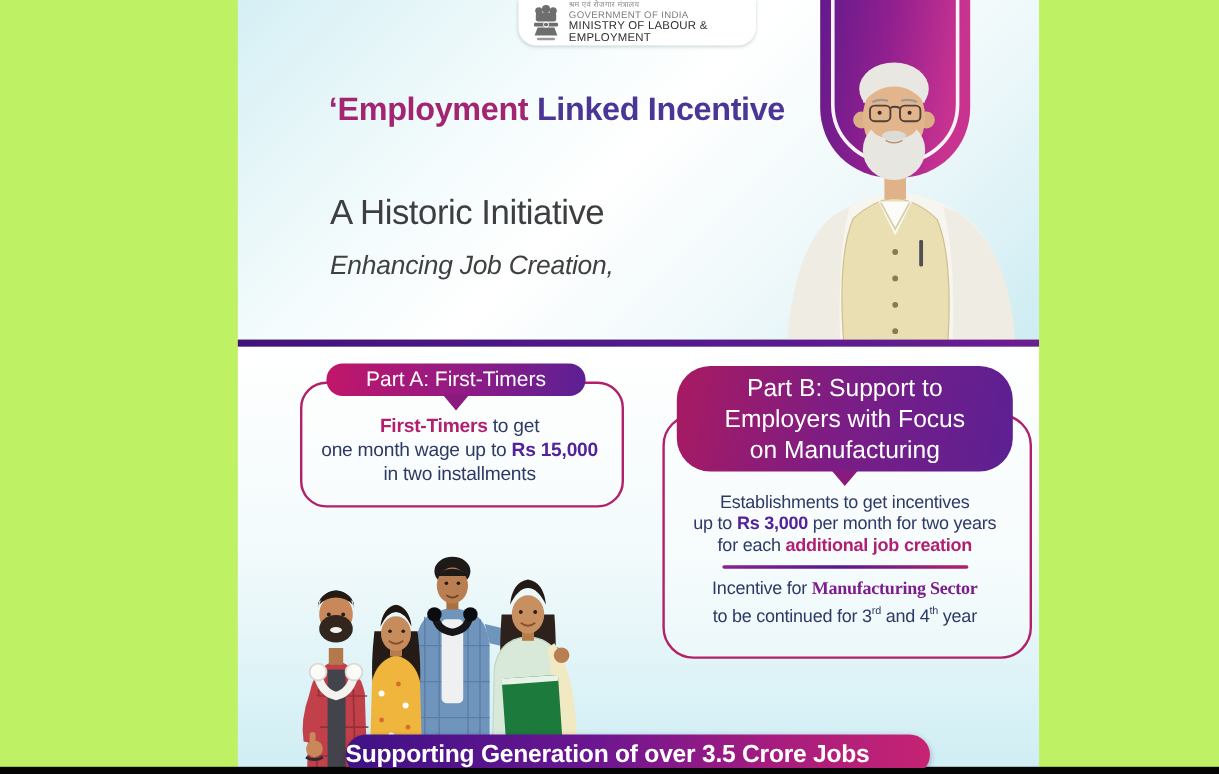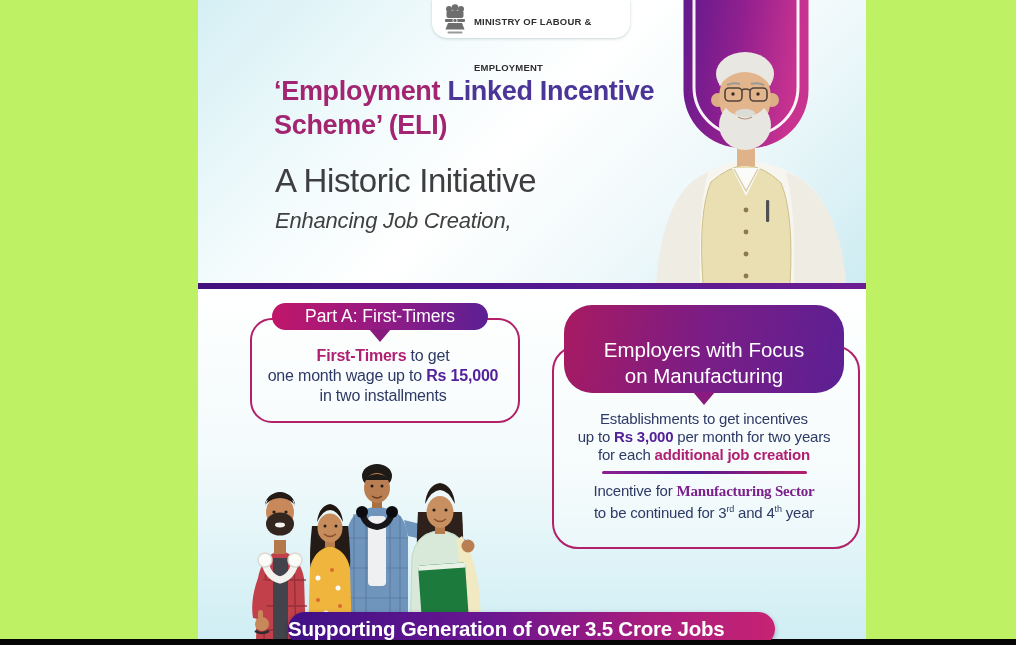--- a/index.html
+++ b/index.html
@@ -14,27 +14,27 @@
     background:linear-gradient(90deg,#43117e,#54198f 55%,#6d1d92);}
   .bottom-bar{position:absolute;left:0;top:639px;width:1016px;height:6px;background:#050505;}
 
   
   .badge{position:absolute;left:234px;top:0;width:198px;height:38px;background:#ffffff;
     border-radius:0 0 15px 15px;box-shadow:0 1px 3px rgba(60,90,100,.25);display:flex;align-items:center;}
   .badge .emblem{margin:2px 6px 2px 10px;flex:0 0 auto;}
   .badge .btxt{line-height:1.05;padding-top:1px;}
   .badge .hin{font-size:6.5px;color:#8d8d8d;letter-spacing:.2px;}
   .badge .gov{font-size:8px;color:#7d7d7d;letter-spacing:.3px;}
-  .badge .min{font-size:9.5px;font-weight:700;color:#2e2e2e;letter-spacing:.2px;margin-top:36px;}
+  .badge .min{font-size:9.5px;font-weight:400;color:#2e2e2e;letter-spacing:.2px;}
 
   
   .title{position:absolute;left:76px;top:74px;width:420px;font-weight:700;font-size:27px;
     line-height:34px;letter-spacing:-.3px;}
   .t-mag{color:#a32572;} .t-pur{color:#4b3697;margin-top:36px;}
-  .historic{position:absolute;left:77px;top:162px;font-size:33px;color:#3e3e40;letter-spacing:-.4px;}
+  .historic{position:absolute;left:77px;top:162px;font-size:29px;color:#3e3e40;letter-spacing:-.4px;}
   .tagline{position:absolute;left:77px;top:206px;font-size:22px;font-style:italic;color:#404040;
     line-height:29px;letter-spacing:-.2px;}
 
   
   .pm{position:absolute;left:450px;top:0;width:230px;height:284px;}
 
   
   .card{position:absolute;border:2px solid #b2206a;border-radius:22px;background:rgba(255,255,255,.35);}
   .card-a{left:52px;top:29px;width:266px;height:101px;}
   .card-b{left:354px;top:56px;width:304px;height:200px;border-radius:26px;}
@@ -88,21 +88,20 @@
         <div class="btxt">
           <div class="hin">श्रम एवं रोजगार मंत्रालय</div>
           <div class="gov">GOVERNMENT OF INDIA</div>
           <div class="min">MINISTRY OF LABOUR &amp;</div>
           <div class="min">EMPLOYMENT</div>
         </div>
       </div>
 
       <div class="title">
         <span class="t-mag">‘Employment</span><span class="t-pur"> Linked Incentive</span><br>
-        <span class="t-mag">Scheme’ (ELI)</span>
       </div>
 
       <div class="historic">A Historic Initiative</div>
 
       <div class="tagline">
         <span>Enhancing Job Creation,</span><br>
       </div>
 
       <svg class="pm" viewBox="0 0 230 284">
         <defs>
@@ -161,21 +160,21 @@
       </div>
       <div class="tri tri-a"></div>
       <div class="card-body body-a">
         <span class="acc-mag">First-Timers</span><span> to get</span><br>
         <span>one month wage up to </span><span class="acc-pur">Rs 15,000</span><br>
         <span>in two installments</span>
       </div>
 
       <div class="card card-b"></div>
       <div class="pill pill-b">
-        <br>
+        <span>Part B: Support to</span><br>
         <span>Employers with Focus</span><br>
         <span>on Manufacturing</span>
       </div>
       <div class="tri tri-b"></div>
       <div class="card-body body-b">
         <span>Establishments to get incentives</span><br>
         <span>up to </span><span class="acc-pur">Rs 3,000</span><span> per month for two years</span><br>
         <span>for each </span><span class="acc-mag">additional job creation</span>
         <div class="mini-divider"></div>
         <span>Incentive for </span><span class="acc-pur2">Manufacturing Sector</span><br>

